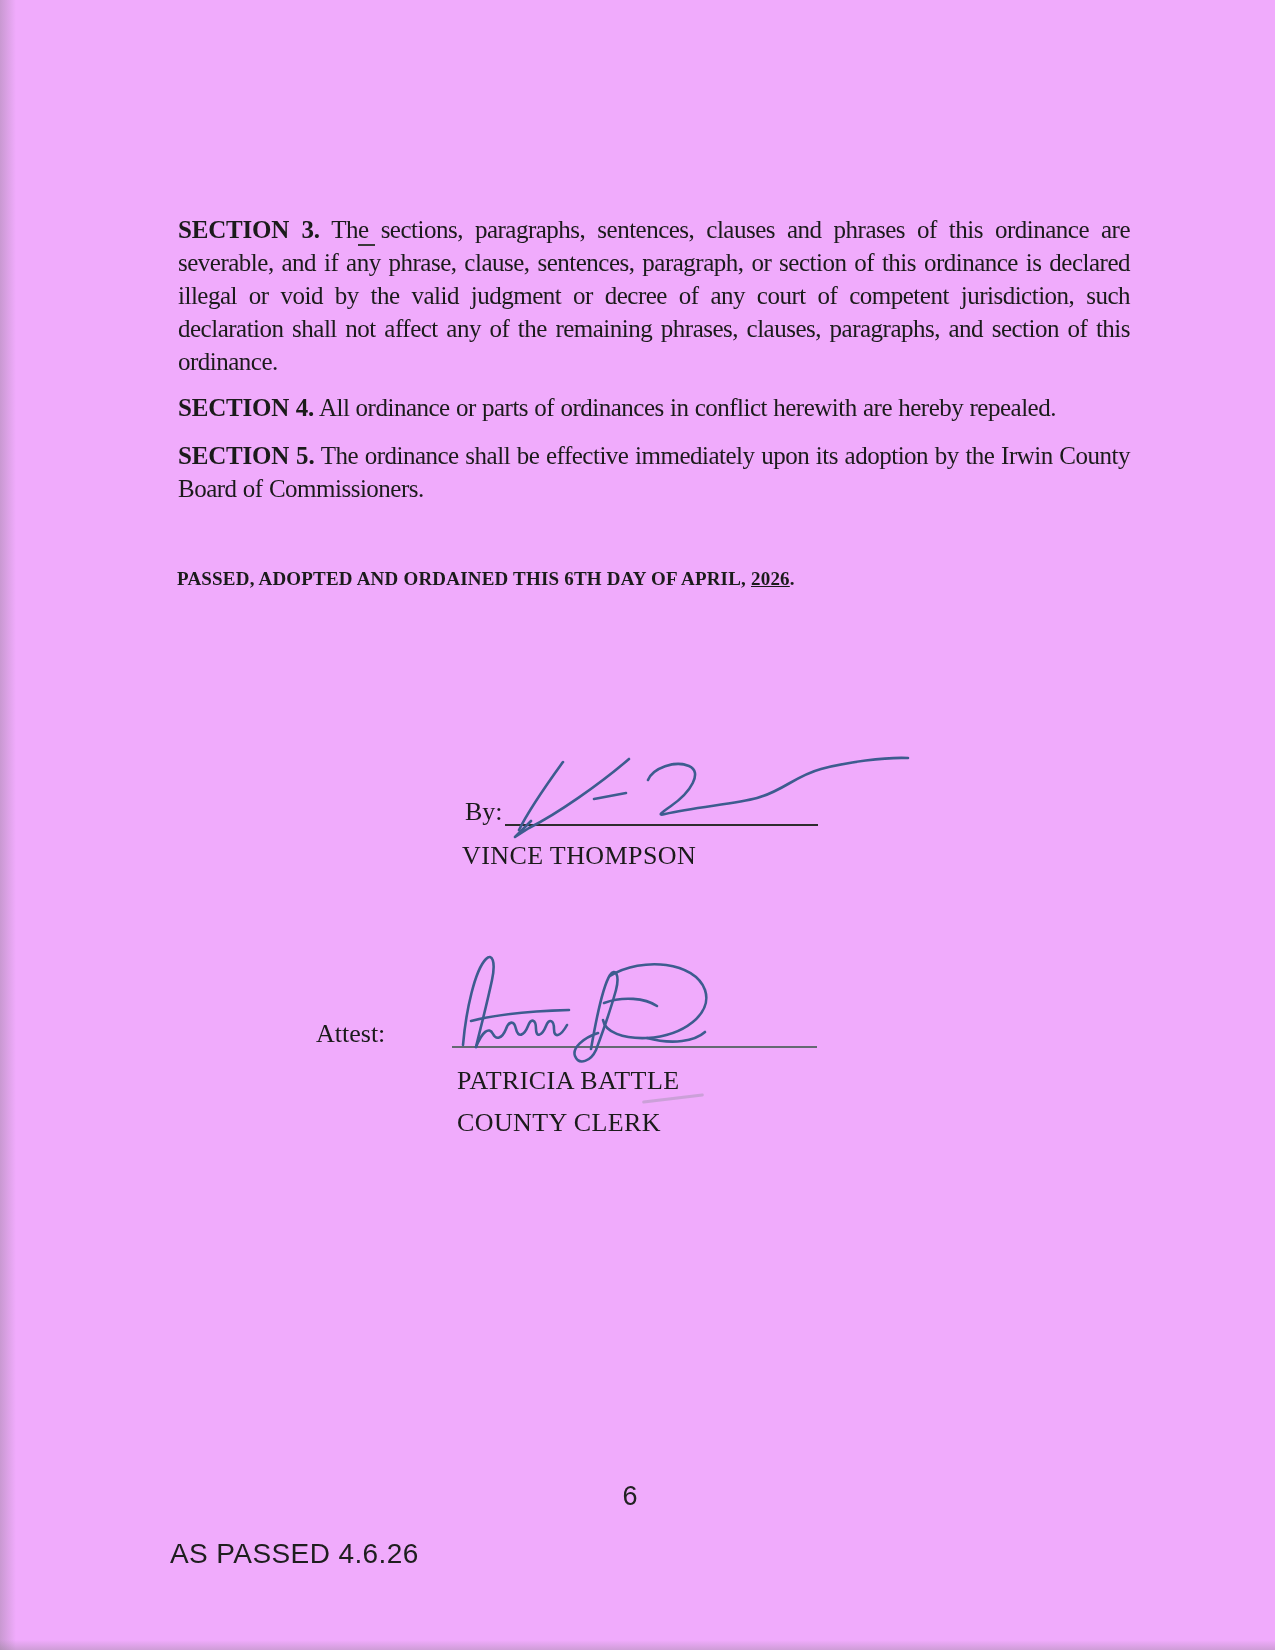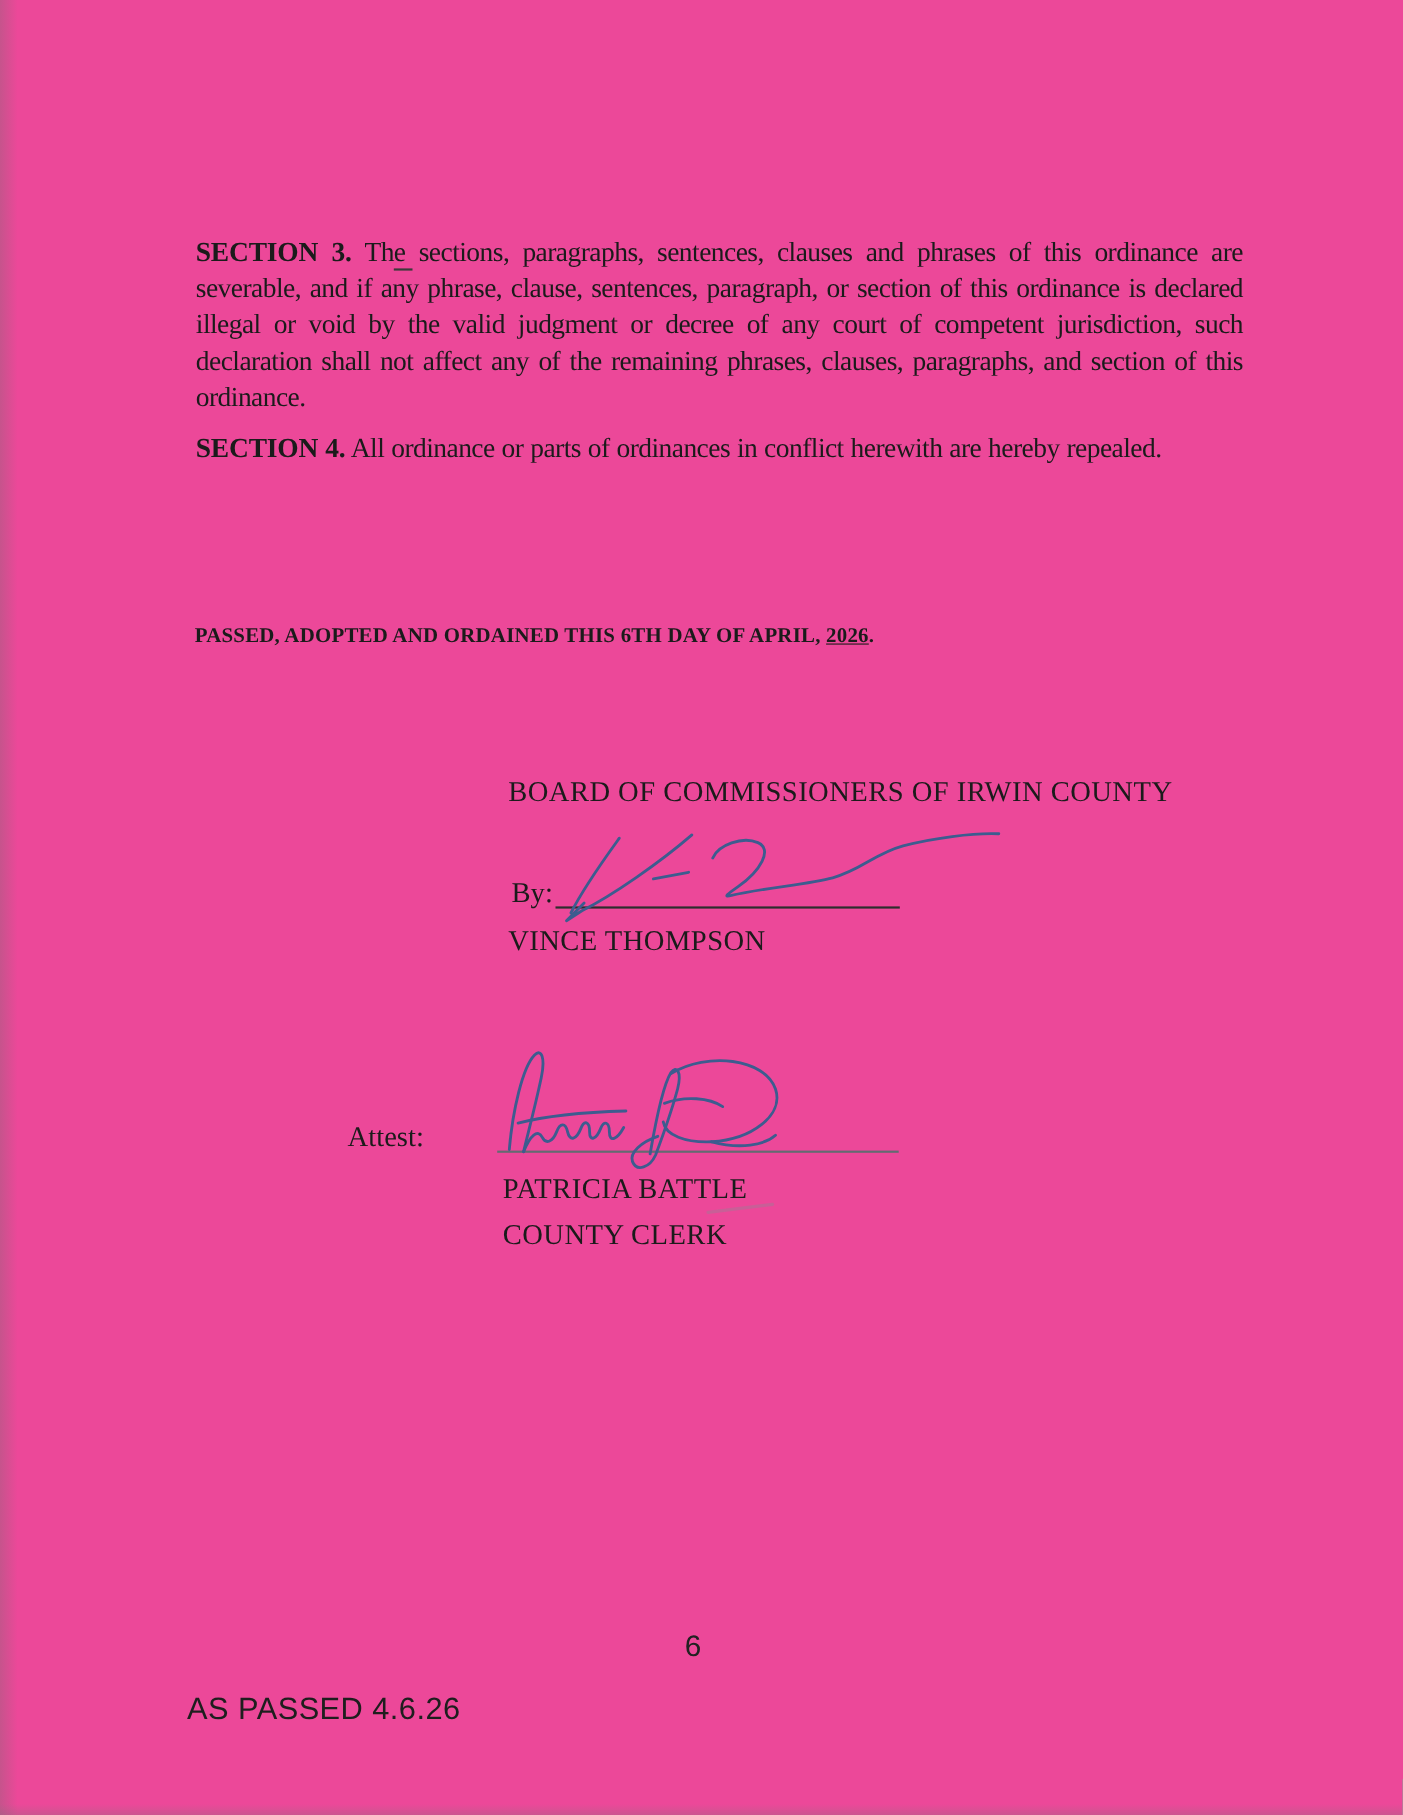--- a/index.html
+++ b/index.html
@@ -1,20 +1,20 @@
 <!DOCTYPE html>
 <html><head>
 <meta charset="utf-8">
 <style>
   html,body{margin:0;padding:0;background:#9a9a9a;}
   .page{
     position:relative;
     width:1275px;height:1650px;
     margin:0 auto;
-    background:#ec4899;
+    background:#f0abfc;
     overflow:hidden;
     font-family:"Liberation Serif","DejaVu Serif",serif;
     color:#1b1b1b;
   }
   
   .edge-left{position:absolute;left:0;top:0;width:16px;height:100%;
     background:linear-gradient(90deg,rgba(110,110,110,.30),rgba(255,255,255,0));}
   .edge-bottom{position:absolute;left:0;bottom:0;width:100%;height:10px;
     background:linear-gradient(0deg,rgba(120,120,120,.28),rgba(255,255,255,0));}
   .smudge{position:absolute;left:642px;top:1097px;width:62px;height:3px;
@@ -66,24 +66,24 @@
 
   <div class="edge-left"></div>
   <div class="edge-bottom"></div>
   <div class="smudge"></div>
 
   <p class="para" style="top:213px"><b class="seclabel">SECTION 3.</b> <span>The sections, paragraphs, sentences, clauses and phrases of this ordinance are severable, and if any phrase, clause, sentences, paragraph, or section of this ordinance is declared illegal or void by the valid judgment or decree of any court of competent jurisdiction, such declaration shall not affect any of the remaining phrases, clauses, paragraphs, and section of this ordinance.</span></p>
   <div class="artifact-underline"></div>
 
   <p class="para" style="top:391px"><b class="seclabel">SECTION 4.</b> <span>All ordinance or parts of ordinances in conflict herewith are hereby repealed.</span></p>
 
+  <p class="para" style="top:439px"><b class="seclabel">SECTION 5.</b> <span>The ordinance shall be effective immediately upon its adoption by the Irwin County Board of Commissioners.</span></p>
 
   <p class="adopt"><span>PASSED, ADOPTED AND ORDAINED THIS 6TH DAY OF APRIL, </span><span class="u">2026</span><span>.</span></p>
 
-  <p class="line org-line">BOARD OF COMMISSIONERS OF IRWIN COUNTY</p>
 
   <p class="line by-label">By:</p>
   <div class="sig-line-by"></div>
 
   <svg class="sig sig-chair" viewBox="0 0 420 95">
     <g fill="none" class="ink" stroke="#3d5c8f" stroke-width="2.6" stroke-linecap="round" stroke-linejoin="round">
       <path d="M68,18 C55,36 36,62 24,86"></path>
       <path d="M134,15 C105,40 62,70 34,84 L20,93 L36,77"></path>
       <path d="M99,55 L131,49"></path>
       <path d="M153,36 C158,24 180,16 194,22 C208,28 196,48 176,62 C166,69 162,72 170,70 C200,63 240,60 262,54 C288,47 300,32 326,25 C352,18 390,13 413,14"></path>

